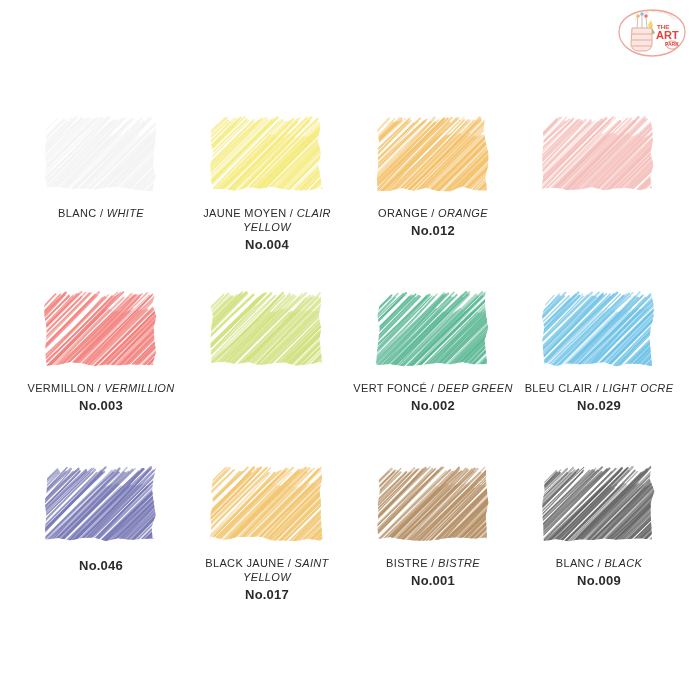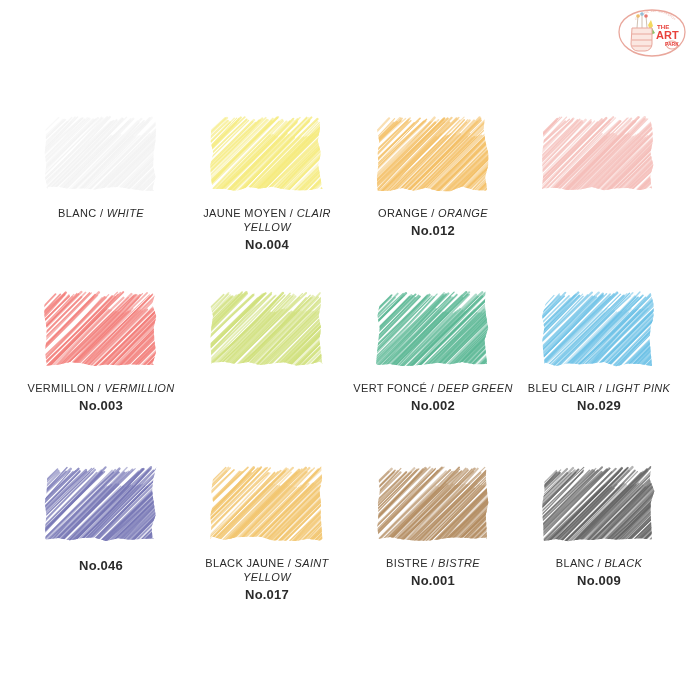--- a/index.html
+++ b/index.html
@@ -1671,21 +1671,21 @@
               <path d="M136.8 118.9 L196.8 58.9" stroke-width="1.19" opacity="0.76"></path>
               <path d="M139.2 116.3 L199.2 56.3" stroke-width="1.77" opacity="0.71"></path>
               <path d="M141.6 120.0 L201.6 60.0" stroke-width="1.16" opacity="0.44"></path>
               <path d="M144.0 117.3 L204.0 57.3" stroke-width="1.19" opacity="0.66"></path>
               <path d="M146.4 120.0 L206.4 60.0" stroke-width="1.11" opacity="0.57"></path>
               <path d="M148.8 120.4 L208.8 60.4" stroke-width="1.47" opacity="0.38"></path>
             </g>
           </svg>
         </div>
         <div class="caption">
-          <div class="cap-name"><span class="fr">BLEU CLAIR</span><span> / </span><span class="en">LIGHT PINK</span></div>
+          <div class="cap-name"><span class="fr">BLEU CLAIR</span><span> / </span><span class="en">LIGHT OCRE</span></div>
           <div class="cap-no">No.029</div>
         </div>
       </div>
     </div>
     <div class="row">
       <div class="cell">
         <div class="swatch">
           <svg viewBox="0 0 114 114">
             <defs>
               <linearGradient id="g8" x1="0" y1="0" x2="1" y2="1">

